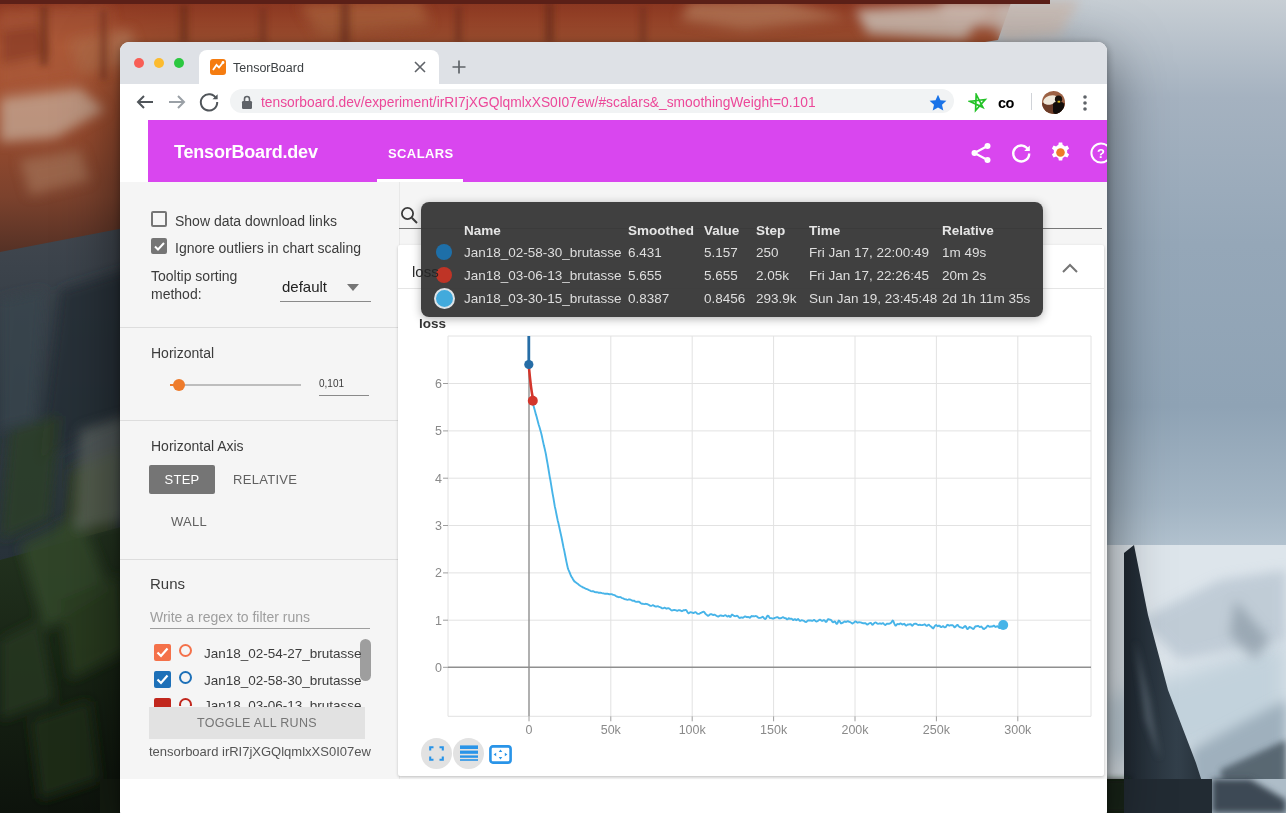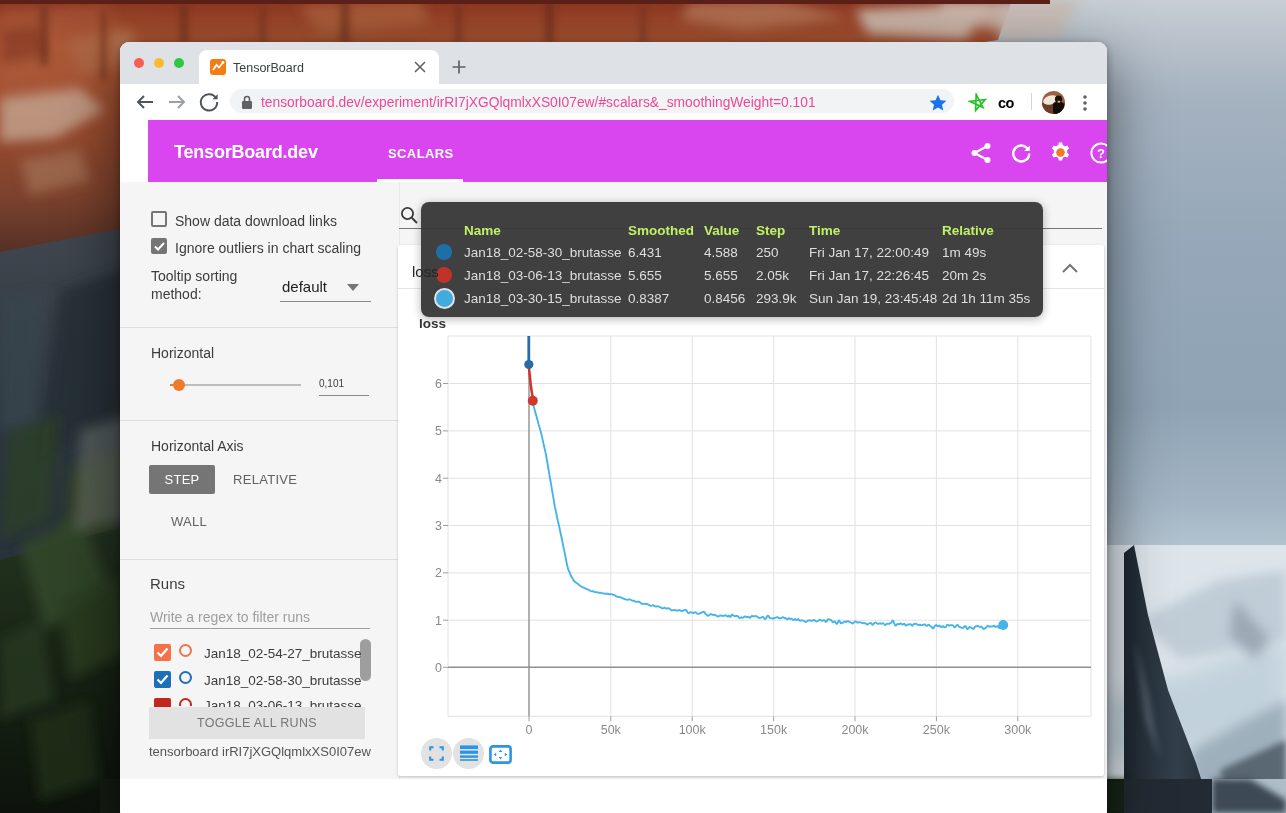--- a/index.html
+++ b/index.html
@@ -19,21 +19,21 @@
 #scal{position:absolute;left:240px;top:26px;font-size:13px;font-weight:bold;color:#fff;letter-spacing:.4px;}
 #scalbar{position:absolute;left:229px;top:59px;width:86px;height:3px;background:#fff;}
 #sendfb{position:absolute;left:668px;top:15px;width:139px;height:36px;border:1.6px solid #fff;border-radius:4px;color:#fff;font-size:13.5px;font-weight:bold;letter-spacing:.4px;text-align:center;line-height:33px;}
 #content{position:absolute;left:0;top:140px;width:987px;height:597px;background:#f5f5f5;}
 #sidebar{position:absolute;left:0;top:0;width:280px;height:597px;background:#f5f5f5;border-right:1px solid #e8e8e8;font-size:14px;color:#3c3c3c;}
 .cb{position:absolute;width:16px;height:16px;border:2px solid #757575;border-radius:2px;}
 .divider{position:absolute;left:0;width:279px;height:1px;background:#ddd;}
 #stepbtn{position:absolute;left:29px;top:283px;width:66px;height:29px;background:#757575;border-radius:2px;color:#fff;font-size:13px;letter-spacing:.3px;text-align:center;line-height:29px;}
 #card{position:absolute;left:278px;top:63px;width:706px;height:531px;background:#fff;box-shadow:0 1px 3px rgba(0,0,0,.22);border-radius:2px;}
 #tooltip{position:absolute;left:301px;top:20px;width:622px;height:115px;background:rgba(56,56,56,.96);border-radius:8px;color:#dedede;font-size:13.5px;box-shadow:0 2px 10px rgba(0,0,0,.3);}
-.tth{position:absolute;top:21px;font-weight:bold;color:#bef264;}
+.tth{position:absolute;top:21px;font-weight:bold;color:#e5e5e5;}
 .ttr{position:absolute;white-space:nowrap;}
 .ttc{position:absolute;border-radius:50%;}
 </style></head>
 <body>
 <div id="wall">
 <svg width="1286" height="813" viewBox="0 0 1286 813">
 <defs>
 <linearGradient id="sky" x1="0" y1="0" x2="0" y2="1">
 <stop offset="0" stop-color="#c7ced4"></stop>
           <stop offset=".12" stop-color="#a5b2c0"></stop>
@@ -347,21 +347,21 @@
     <div id="tooltip">
       <div class="tth" style="left:43px;">Name</div>
       <div class="tth" style="left:207px;">Smoothed</div>
       <div class="tth" style="left:283px;">Value</div>
       <div class="tth" style="left:335px;">Step</div>
       <div class="tth" style="left:388px;">Time</div>
       <div class="tth" style="left:521px;">Relative</div>
       <div class="ttc" style="left:15px;top:41.5px;width:16px;height:16px;background:#1e6fa8;"></div>
       <div class="ttr" style="left:43px;top:43px;">Jan18_02-58-30_brutasse</div>
       <div class="ttr" style="left:207px;top:43px;">6.431</div>
-      <div class="ttr" style="left:283px;top:43px;">4.588</div>
+      <div class="ttr" style="left:283px;top:43px;">5.157</div>
       <div class="ttr" style="left:335px;top:43px;">250</div>
       <div class="ttr" style="left:388px;top:43px;">Fri Jan 17, 22:00:49</div>
       <div class="ttr" style="left:521px;top:43px;">1m 49s</div>
       <div class="ttc" style="left:15px;top:64.5px;width:16px;height:16px;background:#bf3426;"></div>
       <div class="ttr" style="left:43px;top:66px;">Jan18_03-06-13_brutasse</div>
       <div class="ttr" style="left:207px;top:66px;">5.655</div>
       <div class="ttr" style="left:283px;top:66px;">5.655</div>
       <div class="ttr" style="left:335px;top:66px;">2.05k</div>
       <div class="ttr" style="left:388px;top:66px;">Fri Jan 17, 22:26:45</div>
       <div class="ttr" style="left:521px;top:66px;">20m 2s</div>

